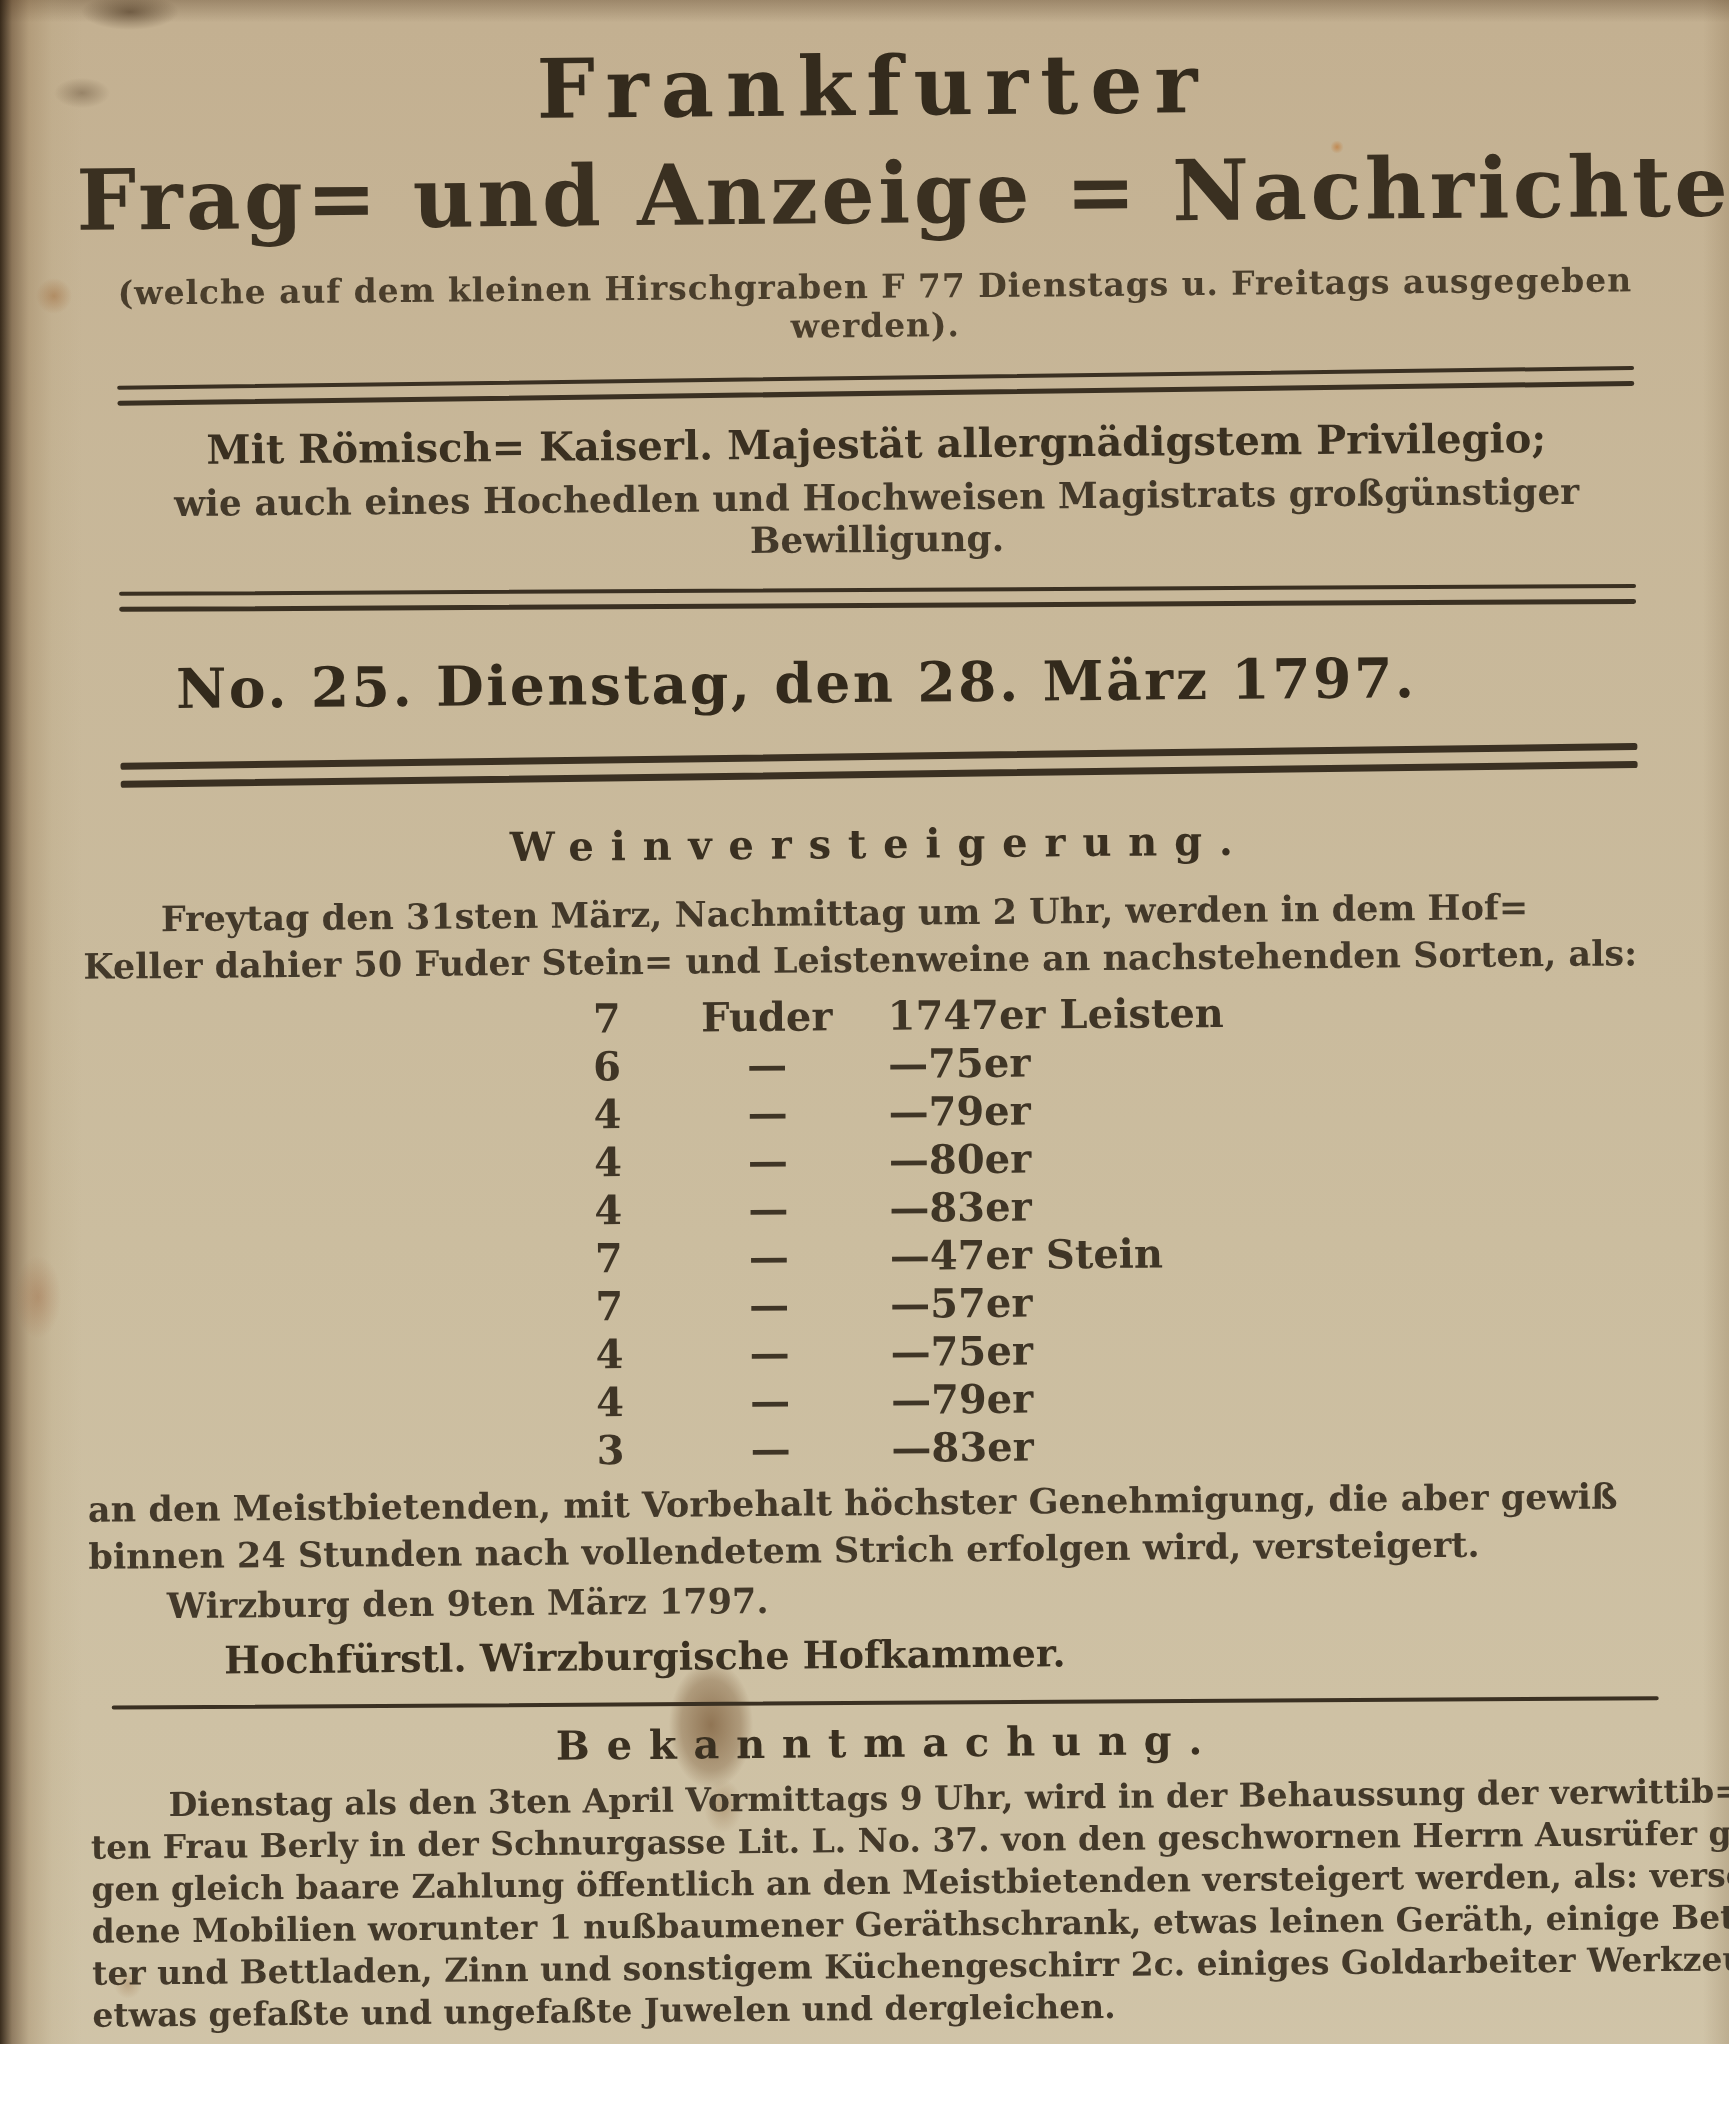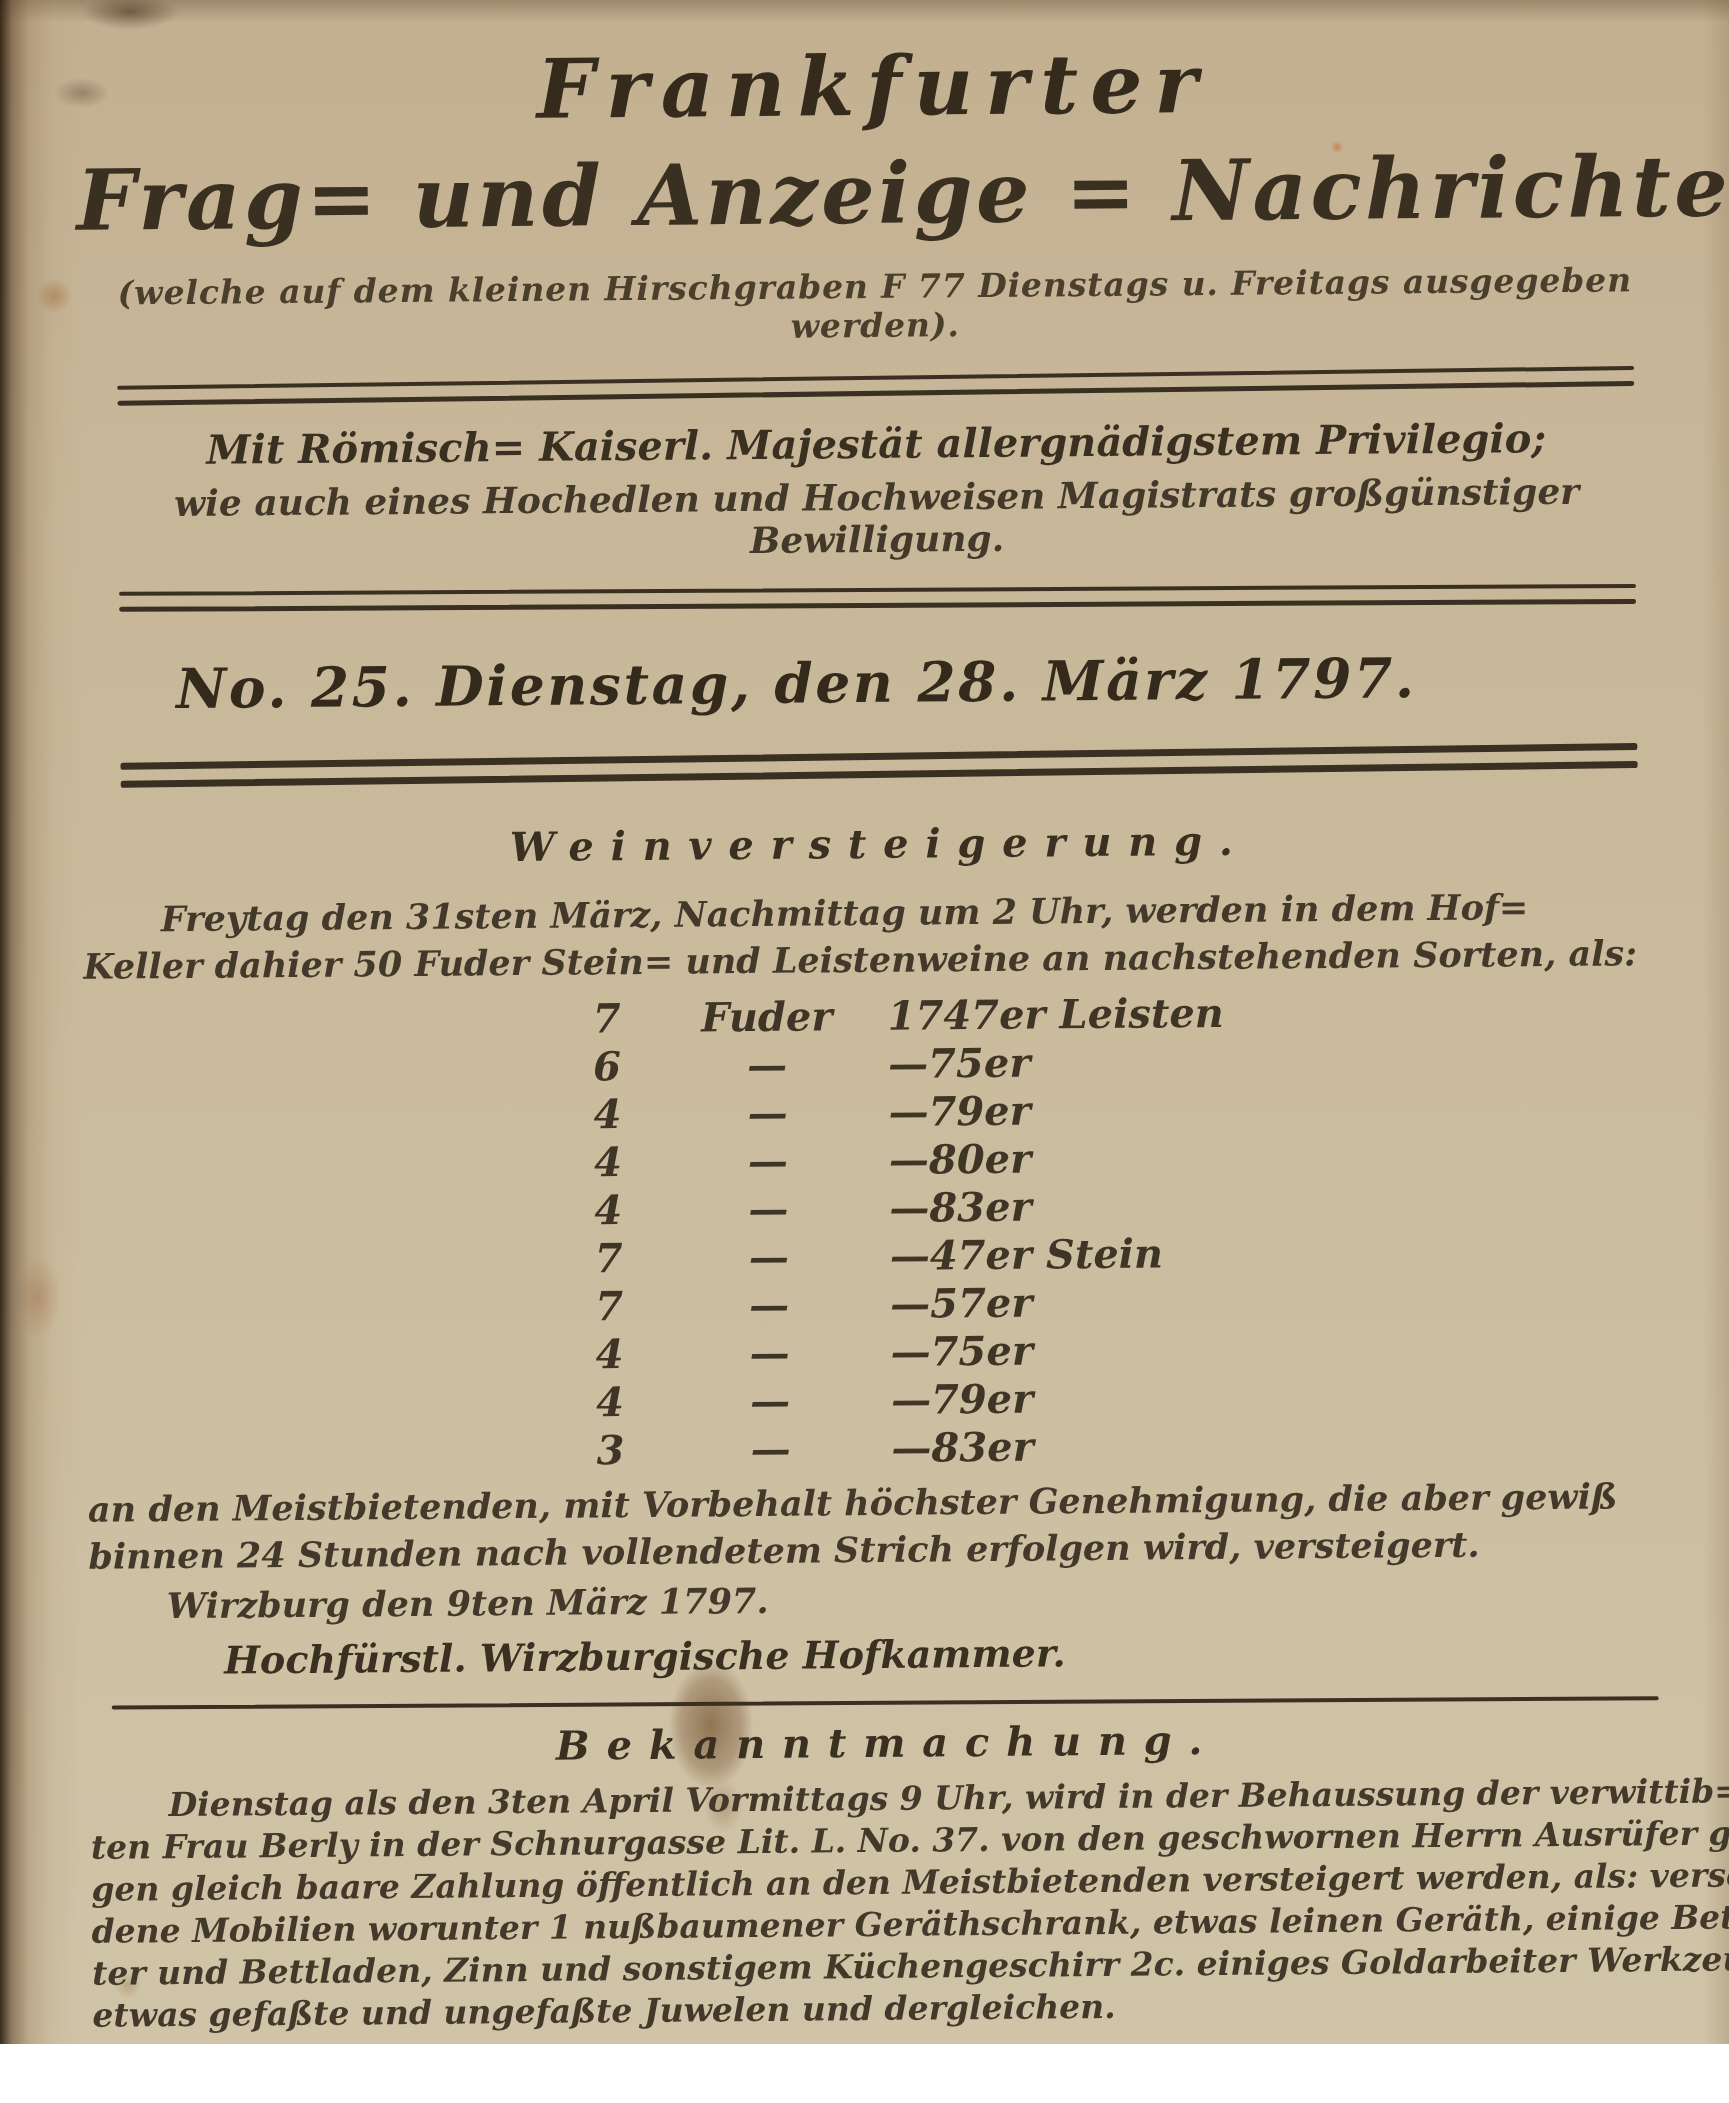--- a/index.html
+++ b/index.html
@@ -26,21 +26,20 @@
       radial-gradient(ellipse 35px 19px at 82px 93px, rgba(70,48,26,0.35), rgba(70,48,26,0) 80%),
       
       linear-gradient(90deg, rgba(44,31,17,0.92) 0px, rgba(92,66,40,0.55) 12px, rgba(140,110,72,0.30) 29px, rgba(170,148,108,0.14) 52px, rgba(170,148,108,0) 82px),
       
       linear-gradient(180deg, rgba(85,60,35,0.35) 0px, rgba(85,60,35,0) 22.5px),
       
       linear-gradient(270deg, rgba(120,95,60,0.22) 0px, rgba(120,95,60,0) 26px),
       
       linear-gradient(180deg, rgba(176,146,112,0.28) 0%, rgba(176,146,112,0.10) 22%, rgba(210,202,172,0.12) 60%, rgba(222,216,192,0.30) 100%),
       #cabb9d;
-    font-style: italic;
   }
   .content{
     position:absolute;inset:0;
     padding:24px 52px 0 82px;
     transform:rotate(-0.5deg);
     transform-origin:50% 40%;
   }
   .center{text-align:center;}
   .masthead-title{
     font-size:82px;font-weight:bold;letter-spacing:12px;

